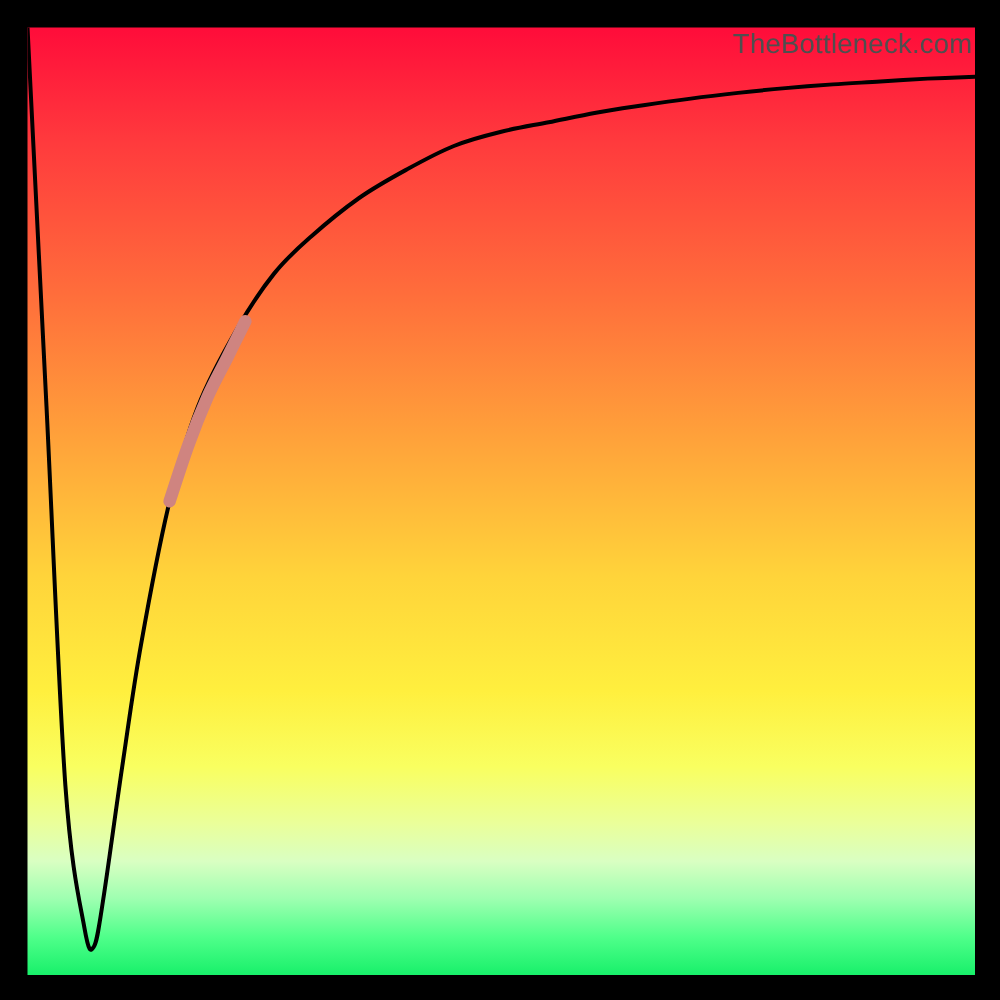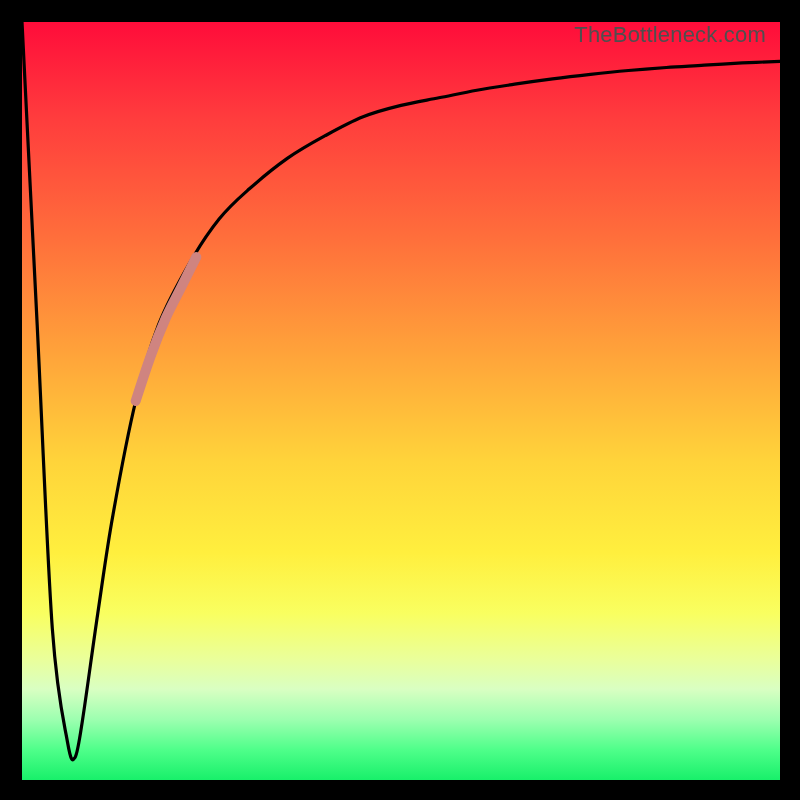--- a/index.html
+++ b/index.html
@@ -37,21 +37,21 @@
       #eaff9a 84%,
       #d9ffc2 88%,
       #9dffb0 92%,
       #4fff8a 96%,
       #18f06a 100%
     );
   }
   .watermark {
     position: absolute;
     top: 0px;
-    right: 14px;
+    right: 2px;
     color: #4f4f4f;
     font-size: 22px;
     letter-spacing: 0.2px;
     user-select: none;
     pointer-events: none;
   }
   svg.overlay {
     position: absolute;
     left: 0;
     top: 0;

